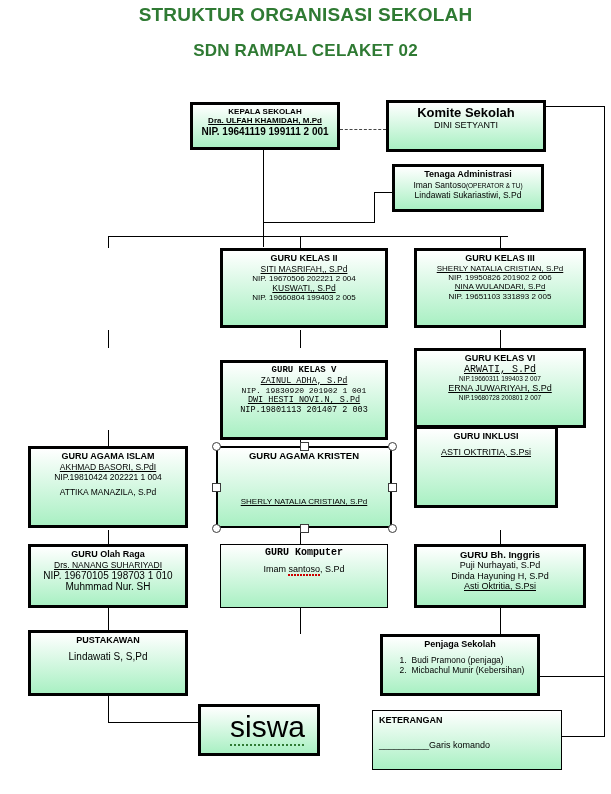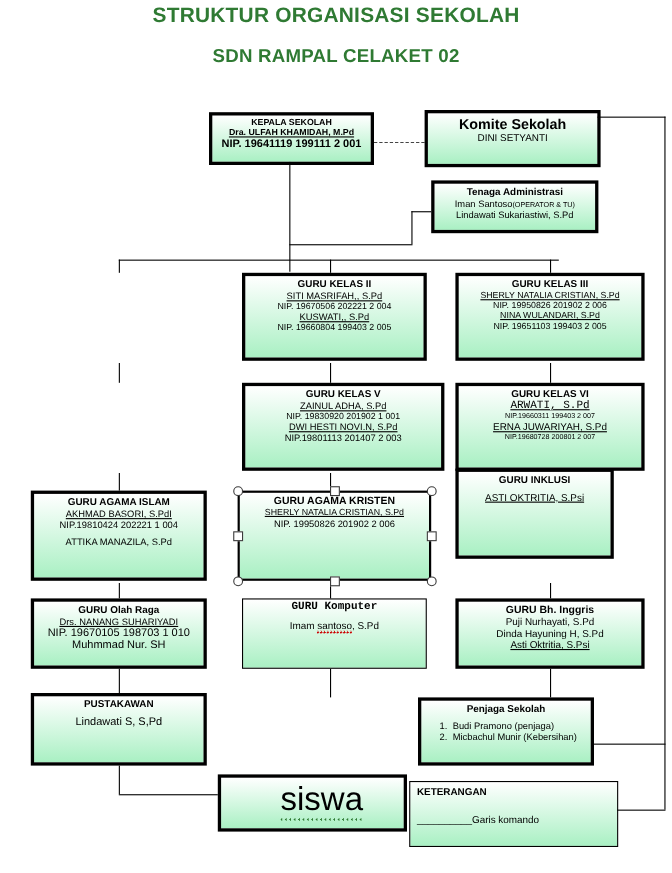--- a/index.html
+++ b/index.html
@@ -29,21 +29,21 @@
   .node{
     position:absolute;box-sizing:border-box;
     border:3px solid #000;
     background:linear-gradient(#ffffff,#a9f0c3);
     display:flex;flex-direction:column;align-items:center;justify-content:flex-start;
     text-align:center;line-height:1.18;
     padding:2px 3px;
     z-index:4;
   }
   .node.thin{border-width:1px;}
-  .node.med{border-width:2px;}
+  .node.med{border-width:2px;gap:36px;}
   .node .hd{font-weight:700;}
   .node .ln1,.node .ln2,.node .ln3,.node .ln4{white-space:nowrap;}
   .u{text-decoration:underline;}
 
   
   .f6{font-size:6.5px;}
   .f7{font-size:10px;}
   .f8{font-size:8px;}
   .f85{font-size:8.5px;}
   .f9{font-size:9px;}
@@ -146,25 +146,25 @@
     <div class="ln2 f8">NIP. 19670506 202221 2 004</div>
     <div class="ln3 f85 u">KUSWATI,, S.Pd</div>
     <div class="ln4 f8">NIP. 19660804 199403 2 005</div>
   </div>
 
   <div class="node" style="left:414px;top:248px;width:172px;height:80px;">
     <div class="hd f9">GURU KELAS III</div>
     <div class="ln1 f8 u">SHERLY NATALIA CRISTIAN, S.Pd</div>
     <div class="ln2 f8">NIP. 19950826 201902 2 006</div>
     <div class="ln3 f8 u">NINA WULANDARI, S.Pd</div>
-    <div class="ln4 f8">NIP. 19651103 199403 2 005</div>
-  </div>
-
-
-  <div class="node" style="left:220px;top:348px;width:184px;height:80px;">
+    <div class="ln4 f8">NIP. 19651103 331893 2 005</div>
+  </div>
+
+
+  <div class="node" style="left:220px;top:360px;width:168px;height:80px;font-family:Liberation Mono, monospace;">
     <div class="hd f9">GURU KELAS V</div>
     <div class="ln1 f85 u">ZAINUL ADHA, S.Pd</div>
     <div class="ln2 f8">NIP. 19830920 201902 1 001</div>
     <div class="ln3 f85 u">DWI HESTI NOVI.N, S.Pd</div>
     <div class="ln4 f85">NIP.19801113 201407 2 003</div>
   </div>
 
   <div class="node" style="left:414px;top:348px;width:172px;height:80px;">
     <div class="hd f9">GURU KELAS VI</div>
     <div class="ln1 f10 u">ARWATI, S.Pd</div>
@@ -233,21 +233,21 @@
 
   <div class="node" style="left:380px;top:634px;width:160px;height:62px;">
     <div class="hd f9">Penjaga Sekolah</div>
     <div class="gap"></div>
     <div class="numlist">
       <div class="li f85"><span class="n">1.</span><span>Budi Pramono (penjaga)</span></div>
       <div class="li f85"><span class="n">2.</span><span>Micbachul Munir (Kebersihan)</span></div>
     </div>
   </div>
 
-  <div class="node" style="left:198px;top:704px;width:172px;height:52px;padding-left:20px;">
+  <div class="node" style="left:198px;top:704px;width:122px;height:52px;padding-left:20px;">
     <div class="f28 sqg" style="font-weight:400;">siswa</div>
   </div>
 
   <div class="node thin keter" style="left:372px;top:710px;width:190px;height:60px;">
     <div class="hd f9">KETERANGAN</div>
     <div style="height:14px"></div>
     <div class="f9"><span>__________</span><span>Garis komando</span></div>
   </div>
 
 </div>

